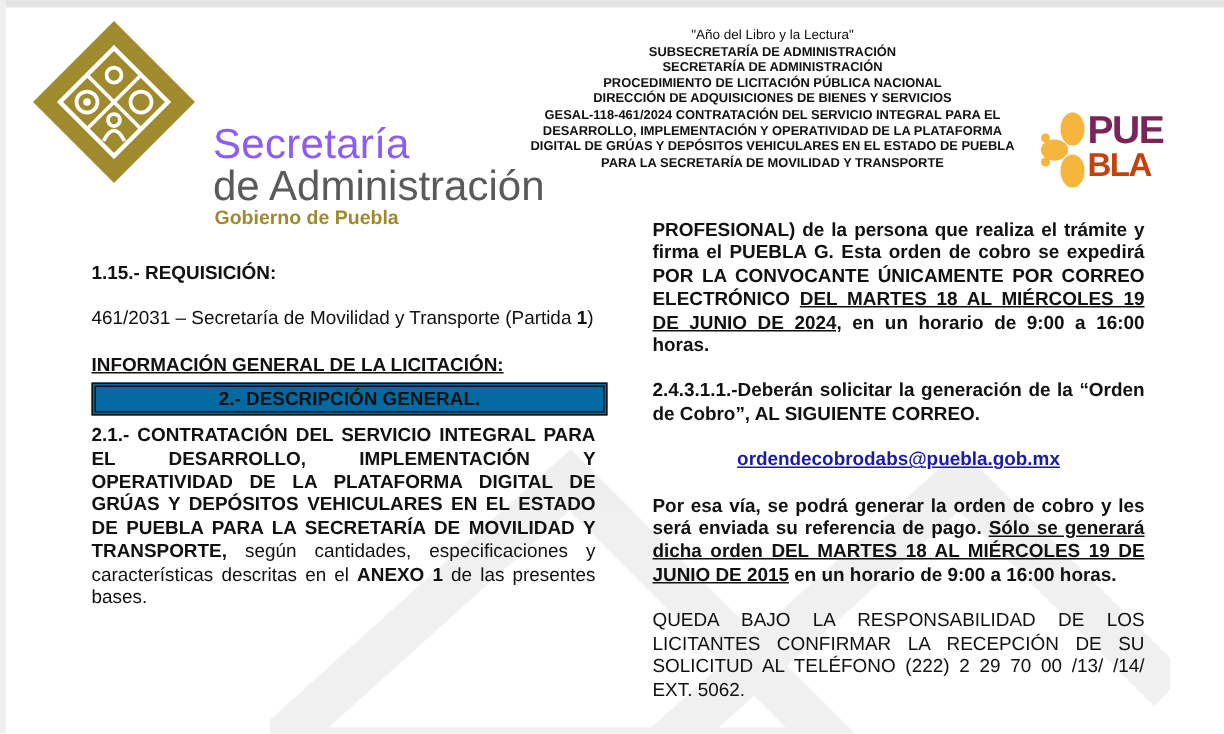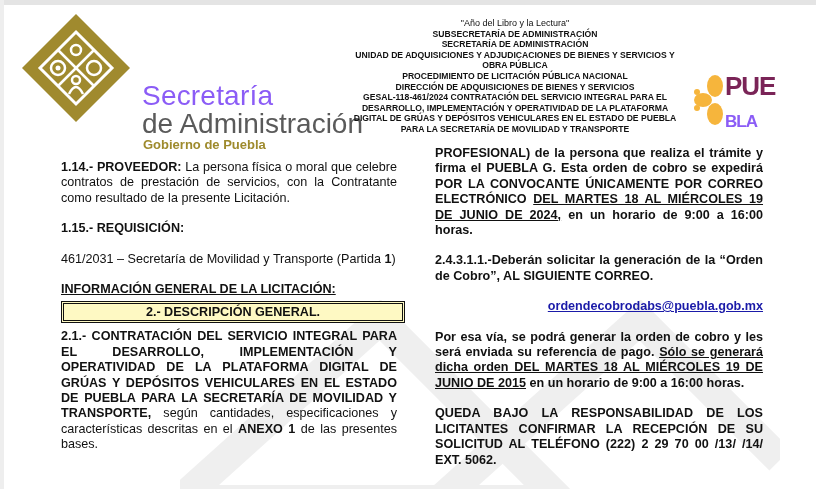--- a/index.html
+++ b/index.html
@@ -21,34 +21,34 @@
   .logo-text2 { position:absolute; left:120px; top:96px; font-size:28px; color:#5a5a5a; white-space:nowrap; line-height:28px; }
   .logo-text3 { position:absolute; left:121px; top:123px; font-size:13px; font-weight:bold; color:#9e8a2c; white-space:nowrap;text-align:center; }
 
   
   .header { position:absolute; left:350px; top:18px; width:330px; text-align:center; font-size:8.6px; line-height:10.6px; font-weight:bold; }
   .header .motto { font-weight:normal; font-size:9px; }
 
   
   .logo-right { position:absolute; left:693px; top:74px; width:90px; height:52px;text-align:center; }
   .puebla-pue { position:absolute; left:32px; top:0; font-size:26px; font-weight:bold; color:#7a2457; line-height:24px; letter-spacing:-1px; }
-  .puebla-bla { position:absolute; left:32px; top:36px; font-size:17px; font-weight:bold; color:#8b5cf6; line-height:24px; letter-spacing:-1px; }
+  .puebla-bla { position:absolute; left:32px; top:24px; font-size:22px; font-weight:bold; color:#c2410c; line-height:24px; letter-spacing:-1px; }
 
   .col { position:absolute; font-size:12.6px; line-height:15.4px; text-align:justify; }
   .col-left { left:61px; top:160px; width:336px; }
   .col-right { left:435px; top:146px; width:328px; }
   p { margin:0; }
   b { font-weight:bold; }
   u { text-decoration:underline; }
   .gap { height:15px; }
   .section-box {
-    border:3px double #111; background:#fef9c3; text-align:center; font-weight:bold;
+    border:3px double #111; background:#0369a1; text-align:center; font-weight:bold;
     font-size:12.6px; height:16px; line-height:16px; margin:4px 0 6px 0; width:338px;
   }
-  .link { color:#1a1aa8; text-decoration:underline; font-weight:bold; text-align:right; display:block; }
+  .link { color:#1a1aa8; text-decoration:underline; font-weight:bold; text-align:center; display:block; }
 </style>
 </head>
 <body>
 
 <div class="topbar"></div>
 <div class="leftedge"></div>
 
 <svg class="watermark" viewBox="0 0 600 200">
   <path d="M0 200 L200 20 L380 200 Z" fill="none" stroke="#000" stroke-width="30"></path>
   <path d="M260 200 L460 20 L600 160" fill="none" stroke="#000" stroke-width="30"></path>
@@ -69,42 +69,38 @@
   </svg>
   <div class="logo-text1">Secretaría</div>
   <div class="logo-text2">de Administración</div>
   <div class="logo-text3">Gobierno de Puebla</div>
 </div>
 
 <div class="header">
   <div class="motto">"Año del Libro y la Lectura"</div>
   <div>SUBSECRETARÍA DE ADMINISTRACIÓN</div>
   <div>SECRETARÍA DE ADMINISTRACIÓN</div>
-  <div>UNIDAD DE ADQUISICIONES Y ADJUDICACIONES DE BIENES Y SERVICIOS Y OBRA PÚBLICA</div>
   <div>PROCEDIMIENTO DE LICITACIÓN PÚBLICA NACIONAL</div>
   <div>DIRECCIÓN DE ADQUISICIONES DE BIENES Y SERVICIOS</div>
   <div>GESAL-118-461/2024 CONTRATACIÓN DEL SERVICIO INTEGRAL PARA EL DESARROLLO, IMPLEMENTACIÓN Y OPERATIVIDAD DE LA PLATAFORMA DIGITAL DE GRÚAS Y DEPÓSITOS VEHICULARES EN EL ESTADO DE PUEBLA PARA LA SECRETARÍA DE MOVILIDAD Y TRANSPORTE</div>
 </div>
 
 <div class="logo-right">
   <svg width="32" height="52" viewBox="0 0 32 52" style="position:absolute;left:0;top:0;">
     <ellipse cx="22" cy="12" rx="8" ry="11" fill="#f6b53c"></ellipse>
     <ellipse cx="22" cy="40" rx="8" ry="11" fill="#f6b53c"></ellipse>
     <ellipse cx="10" cy="26" rx="9" ry="7" fill="#f6b53c"></ellipse>
     <circle cx="4" cy="18" r="3" fill="#f6b53c"></circle>
     <circle cx="4" cy="34" r="3" fill="#f6b53c"></circle>
   </svg>
   <div class="puebla-pue">PUE</div>
   <div class="puebla-bla">BLA</div>
 </div>
 
 <div class="col col-left">
-  <p>
-    <b>1.14.- PROVEEDOR:</b><span> La persona física o moral que celebre contratos de prestación de servicios, con la Contratante como resultado de la presente Licitación.</span>
-  </p>
   <div class="gap"></div>
   <p><b>1.15.- REQUISICIÓN:</b></p>
   <div class="gap"></div>
   <p style="text-align:justify;">
     <span>461/2031 – Secretaría de Movilidad y Transporte (Partida </span><b>1</b><span>)</span>
   </p>
   <div class="gap"></div>
   <p><b><u>INFORMACIÓN GENERAL DE LA LICITACIÓN:</u></b></p>
   <div class="section-box">2.- DESCRIPCIÓN GENERAL.</div>
   <p>
@@ -118,14 +114,14 @@
   </p>
   <div class="gap"></div>
   <p style="font-weight:bold;">2.4.3.1.1.-Deberán solicitar la generación de la “Orden de Cobro”, AL SIGUIENTE CORREO.</p>
   <div class="gap"></div>
   <a class="link">ordendecobrodabs@puebla.gob.mx</a>
   <div class="gap"></div>
   <p style="font-weight:bold;">
     <span>Por esa vía, se podrá generar la orden de cobro y les será enviada su referencia de pago. </span><u>Sólo se generará dicha orden DEL MARTES 18 AL MIÉRCOLES 19 DE JUNIO DE 2015</u><span> en un horario de 9:00 a 16:00 horas.</span>
   </p>
   <div class="gap"></div>
-  <p style="font-weight:bold;">QUEDA BAJO LA RESPONSABILIDAD DE LOS LICITANTES CONFIRMAR LA RECEPCIÓN DE SU SOLICITUD AL TELÉFONO (222) 2 29 70 00 /13/ /14/ EXT. 5062.</p>
+  <p style="font-weight:normal;">QUEDA BAJO LA RESPONSABILIDAD DE LOS LICITANTES CONFIRMAR LA RECEPCIÓN DE SU SOLICITUD AL TELÉFONO (222) 2 29 70 00 /13/ /14/ EXT. 5062.</p>
 </div>
 
 </body></html>

